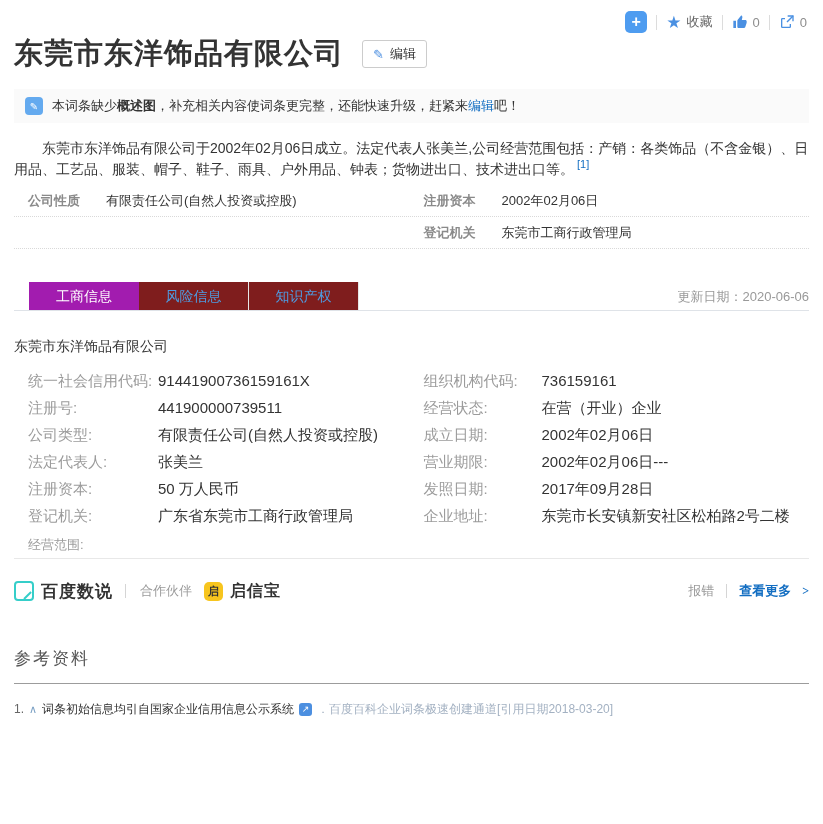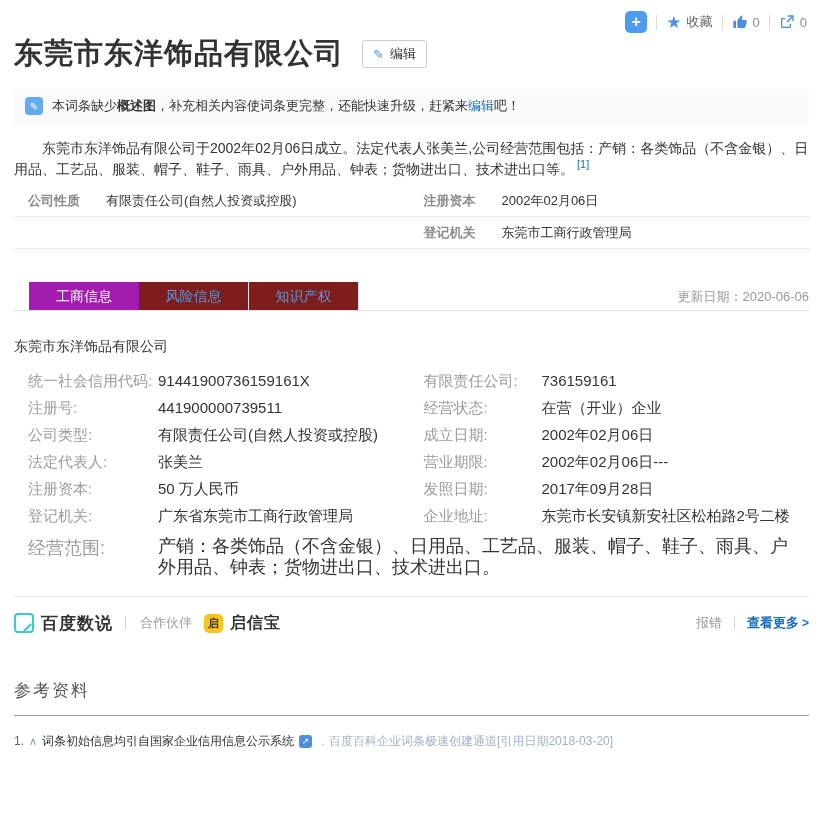--- a/index.html
+++ b/index.html
@@ -48,35 +48,35 @@
 
   
   .details { padding-top: 27px; border-bottom: 1px solid #e8e8e8; padding-bottom: 4px; }
   .details-title { font-size: 14px; color: #333; margin-bottom: 18px; }
   .cols { display: flex; font-size: 15px; }
   .col { width: 50%; }
   .f-row { display: flex; margin-bottom: 13px; line-height: 14px; }
   .f-label { width: 144px; padding-left: 14px; color: #9b9b9b; flex-shrink: 0; }
   .col.right .f-label { width: 130px; padding-left: 12px; }
   .f-value { color: #333; }
-  .scope-row { display: flex; font-size: 18px; margin-bottom: 14px; }
+  .scope-row { display: flex; font-size: 13px; }
   .scope-row .f-value { line-height: 21px; padding-right: 4px; }
 
   
-  .partner-bar { margin-top: 15px; display: flex; align-items: center; font-size: 13px; }
+  .partner-bar { margin-top: 21px; display: flex; align-items: center; font-size: 13px; font-family: Liberation Serif, serif; }
   .brand { display: flex; align-items: center; gap: 7px; cursor: pointer; }
   .shuoshuo-icon { width: 20px; height: 20px; border-radius: 4px; border: 2px solid #35cec9; position: relative; background: #fff; }
   .shuoshuo-icon::after { content: ""; position: absolute; left: 3px; top: 3px; width: 10px; height: 10px; border-bottom: 2px solid #35cec9; transform: rotate(-45deg); }
   .brand-text { font-size: 17px; font-weight: bold; color: #333; letter-spacing: 1px; }
   .partner-label { color: #9b9b9b; margin: 0 2px; }
   .qxb-icon { width: 19px; height: 19px; border-radius: 5px; background: #f7c51e; color: #333; display: flex; align-items: center; justify-content: center; font-size: 11px; font-weight: bold; }
   .pb-sep { width: 1px; height: 14px; background: #d5d5d5; margin: 0 12px; }
   .pb-right { margin-left: auto; display: flex; align-items: center; }
   .report-err { color: #999; cursor: pointer; }
-  .view-more { color: #136ec2; font-weight: bold; cursor: pointer; display: flex; align-items: center; gap: 3px; }
+  .view-more { color: #136ec2; font-weight: bold; cursor: pointer; display: flex; align-items: center; gap: 11px; }
   .vm-arrow { font-size: 12px; }
 
   
   .refs { margin-top: 44px; }
   .ref-heading { font-size: 17px; color: #565656; letter-spacing: 2px; }
   .ref-divider { border: none; border-top: 1px solid #9c9c9c; margin-top: 13px; }
   .ref-item { margin-top: 17px; font-size: 12px; display: flex; align-items: center; gap: 5px; color: #333; }
   .ref-index { color: #666; }
   .ref-caret { color: #7fa0c4; color: #7aa0c4; font-size: 11px; cursor: pointer; }
   .ref-link { color: #333; cursor: pointer; display: flex; align-items: center; gap: 5px; }
@@ -190,21 +190,21 @@
           <div class="f-label">注册资本:</div>
           <div class="f-value">50 万人民币</div>
         </div>
         <div class="f-row">
           <div class="f-label">登记机关:</div>
           <div class="f-value">广东省东莞市工商行政管理局</div>
         </div>
       </div>
       <div class="col right">
         <div class="f-row">
-          <div class="f-label">有限责任公司:</div>
+          <div class="f-label">组织机构代码:</div>
           <div class="f-value">736159161</div>
         </div>
         <div class="f-row">
           <div class="f-label">经营状态:</div>
           <div class="f-value">在营（开业）企业</div>
         </div>
         <div class="f-row">
           <div class="f-label">成立日期:</div>
           <div class="f-value">2002年02月06日</div>
         </div>
@@ -217,21 +217,20 @@
           <div class="f-value">2017年09月28日</div>
         </div>
         <div class="f-row">
           <div class="f-label">企业地址:</div>
           <div class="f-value">东莞市长安镇新安社区松柏路2号二楼</div>
         </div>
       </div>
     </div>
     <div class="scope-row">
       <div class="f-label">经营范围:</div>
-      <div class="f-value">产销：各类饰品（不含金银）、日用品、工艺品、服装、帽子、鞋子、雨具、户外用品、钟表；货物进出口、技术进出口。</div>
     </div>
   </div>
 
   <div class="partner-bar">
     <div class="brand">
       <div class="shuoshuo-icon"></div>
       <div class="brand-text">百度数说</div>
     </div>
     <div class="pb-sep"></div>
     <div class="partner-label">合作伙伴</div>

